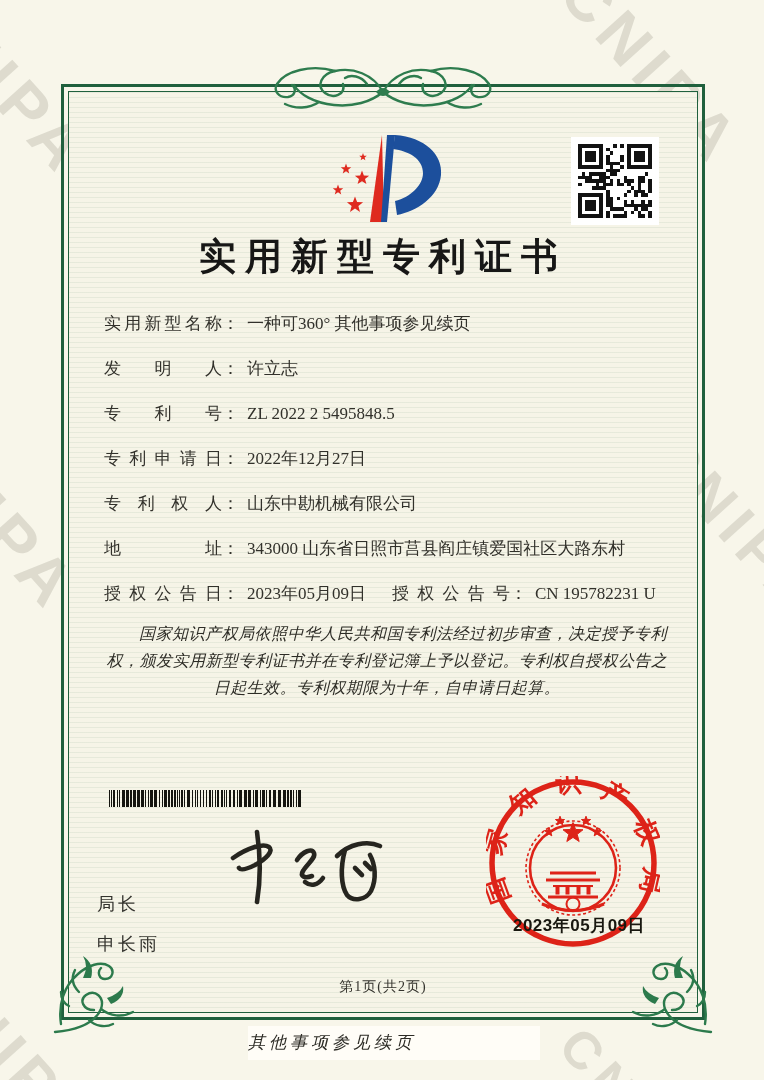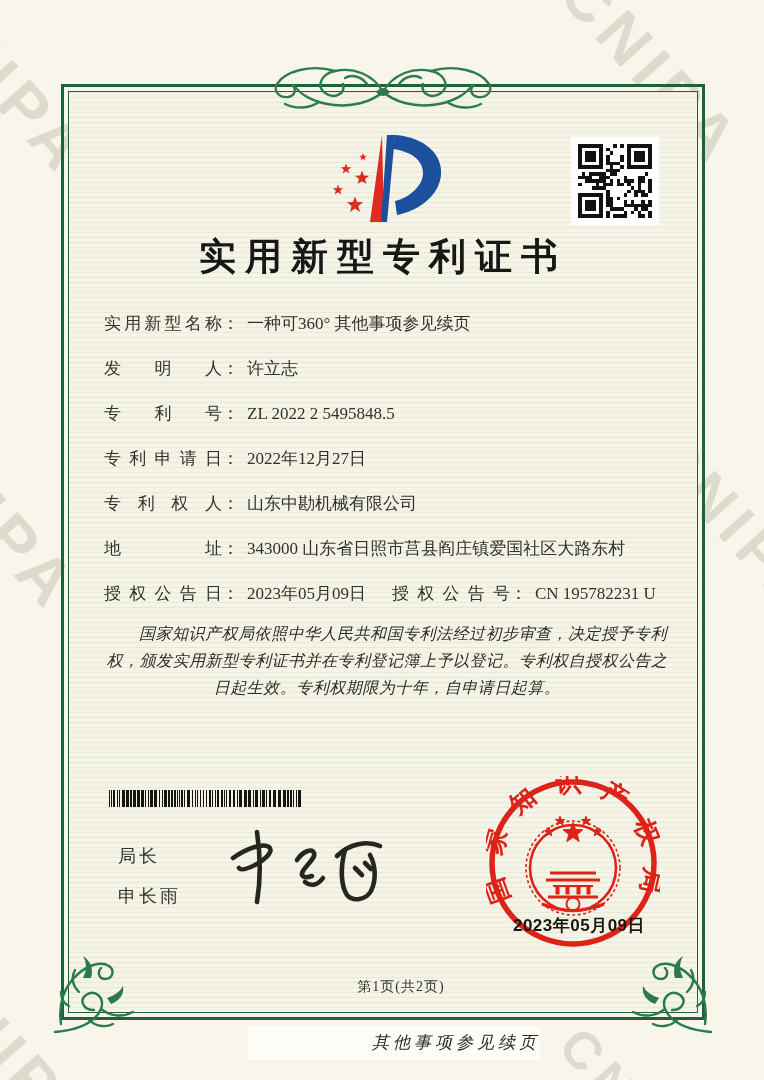--- a/index.html
+++ b/index.html
@@ -43,40 +43,40 @@
   .fcolon{display:inline-block;margin-right:8px;}
   .fpair2{margin-left:26px;}
 
   
   .paras{left:35px;top:528px;width:566px;font-size:16px;line-height:27px;
          font-style:italic;color:#2d2c26;letter-spacing:0.5px;}
   .paras p{margin:0 0 3px 0;text-indent:2em;text-align:center;}
 
   
   .barcode{left:40px;top:698px;line-height:0;}
-  .sig-label{left:49px;font-size:18px;letter-spacing:3px;color:#34332e;
-             font-family:"Liberation Sans","DejaVu Sans",sans-serif;font-weight:500;}
+  .sig-label{left:28px;font-size:18px;letter-spacing:3px;color:#34332e;
+             font-family:"Liberation Sans","DejaVu Sans",sans-serif;font-weight:500;margin-top:48px;}
   .sig-label.t1{top:752px;}
   .sig-label.t2{top:792px;font-family:Liberation Mono, monospace;}
   .signature{left:148px;top:728px;}
   .seal{left:417px;top:684px;}
   .seal-date{left:432px;top:822px;width:156px;text-align:center;font-size:17px;font-weight:bold;
              color:#18170f;letter-spacing:0.5px;
              font-family:"Liberation Sans","DejaVu Sans",sans-serif;}
-  .page-info{left:0;top:886px;width:628px;text-align:center;font-size:14px;color:#33322c;letter-spacing:1px;padding-left:18px;}
+  .page-info{left:0;top:886px;width:628px;text-align:center;font-size:14px;color:#33322c;letter-spacing:1px;}
 
   
   .flourish-top{left:50%;top:-30px;transform:translateX(-50%);line-height:0;}
   .corner{top:854px;line-height:0;}
   .corner.bl{left:-20px;}
   .corner.br{left:556px;transform:scaleX(-1);}
 
   
   .strip{position:absolute;left:248px;top:1026px;width:292px;height:34px;background:#fffdf7;
-         z-index:3;text-align:right;line-height:34px;font-size:17px;font-style:italic;
+         z-index:3;text-align:left;line-height:34px;font-size:17px;font-style:italic;
          letter-spacing:4px;color:#2c2b25;}
 </style>
 </head>
 <body>
 
 <div class="page">
 
   <div class="wm wm1">CNIPA</div>
   <div class="wm wm2">CNIPA</div>
   <div class="wm wm3">CNIPA</div>

